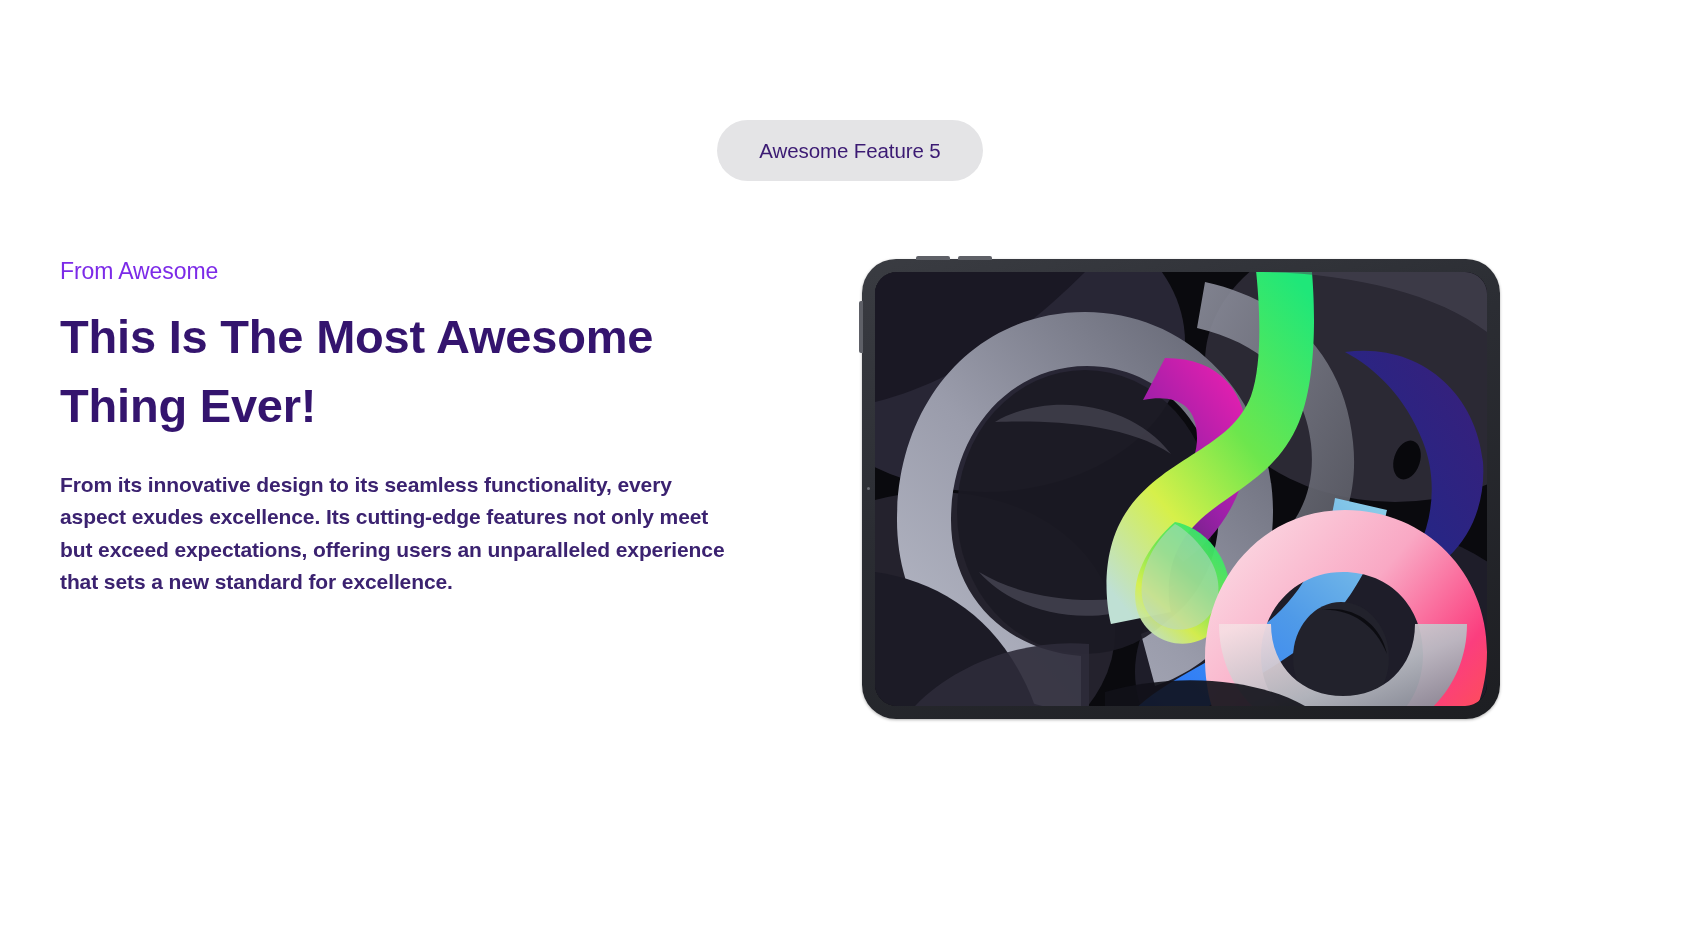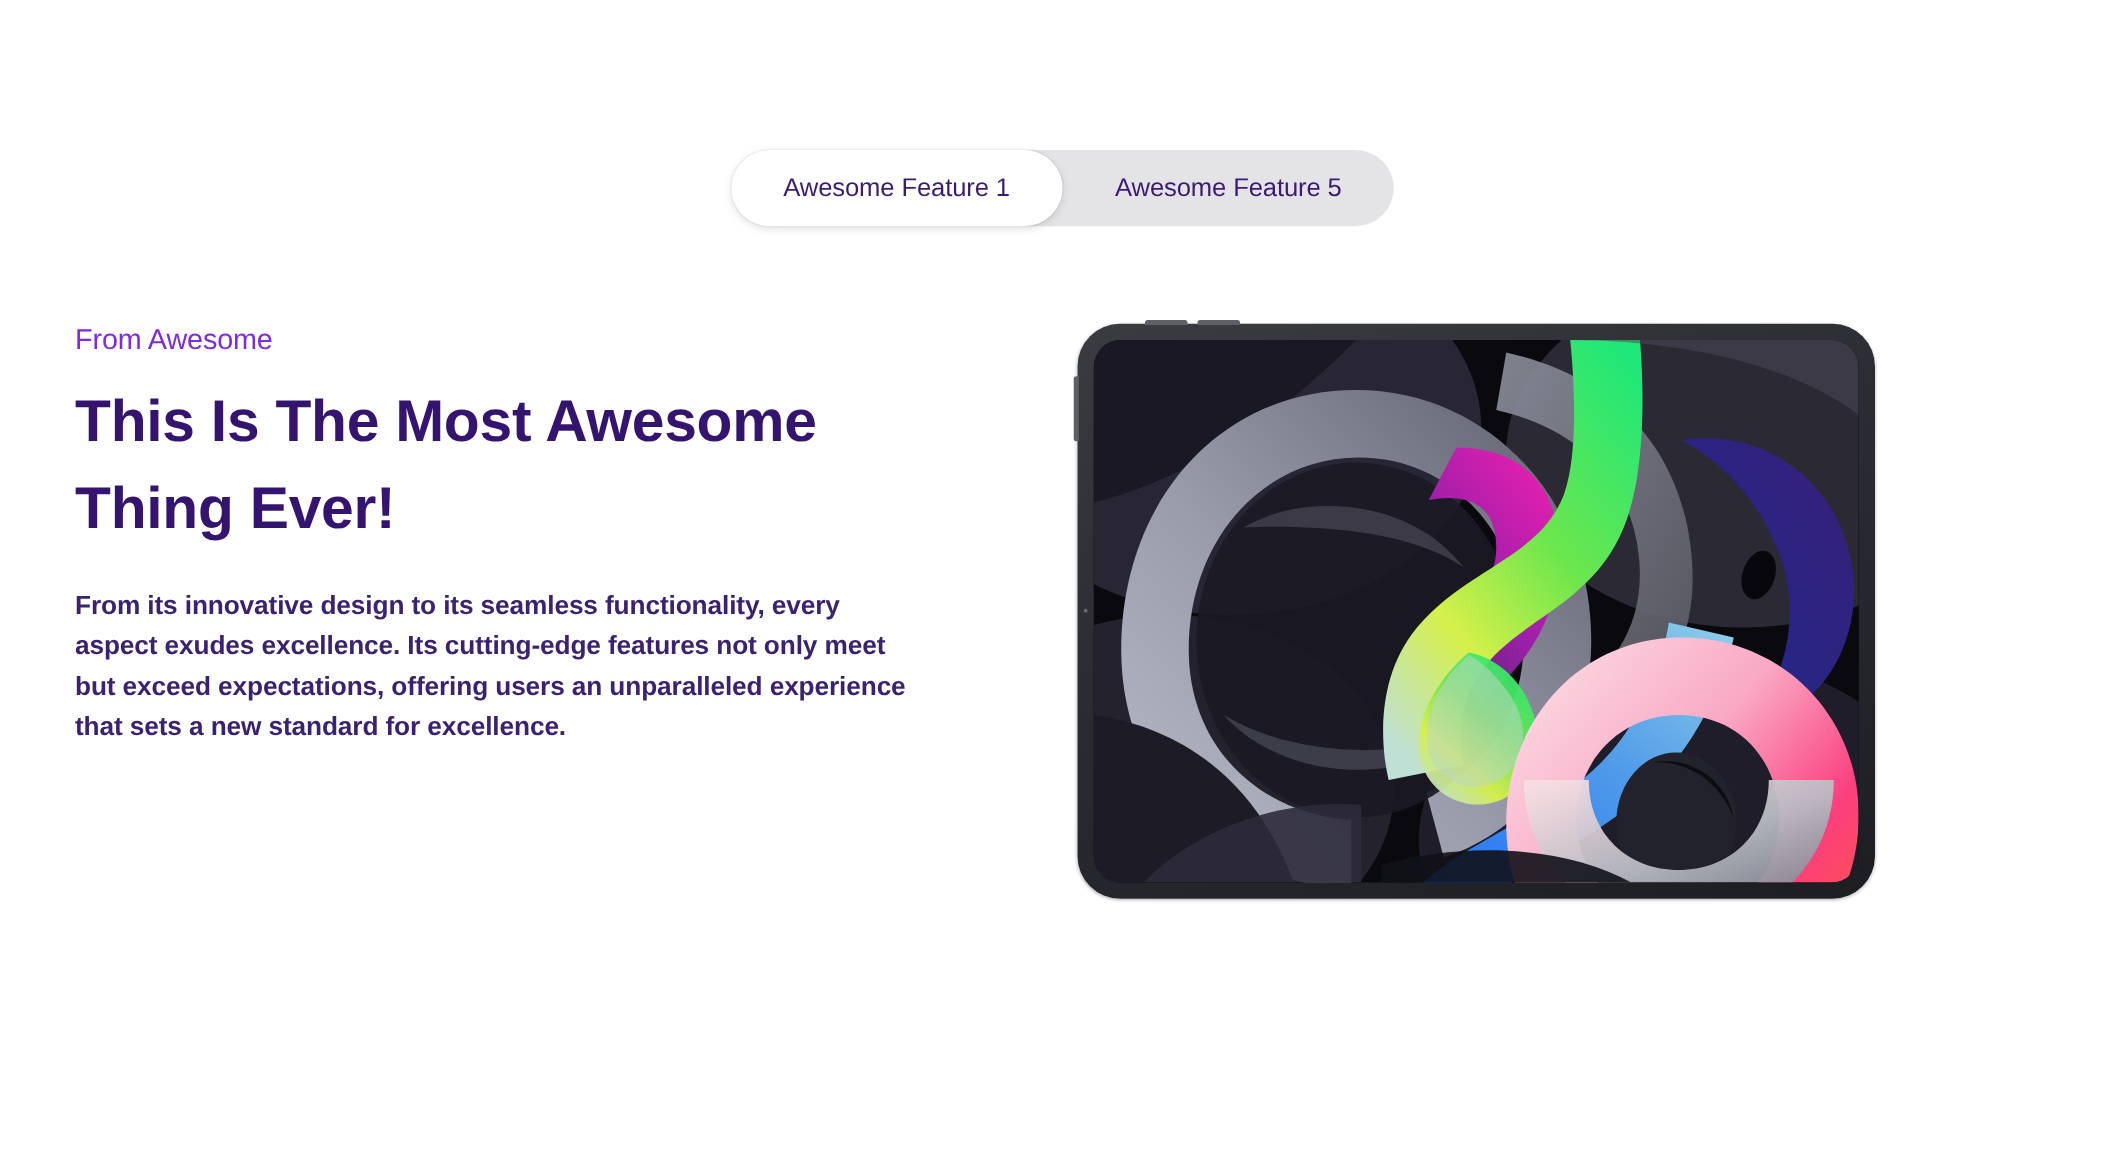--- a/index.html
+++ b/index.html
@@ -155,21 +155,20 @@
     height: 3px;
     border-radius: 50%;
     background: #6a6c73;
   }
 </style>
 </head>
 <body>
 
 <div class="tabs-wrap">
   <div class="tabs">
-    <button class="tab active">Awesome Feature 1</button>
     <button class="tab">Awesome Feature 5</button>
   </div>
 </div>
 
 <div class="content">
   <div class="eyebrow">From Awesome</div>
   <h1 class="headline">This Is The Most Awesome Thing Ever!</h1>
   <p class="body-copy">From its innovative design to its seamless functionality, every aspect exudes excellence. Its cutting-edge features not only meet but exceed expectations, offering users an unparalleled experience that sets a new standard for excellence.</p>
 </div>
 

